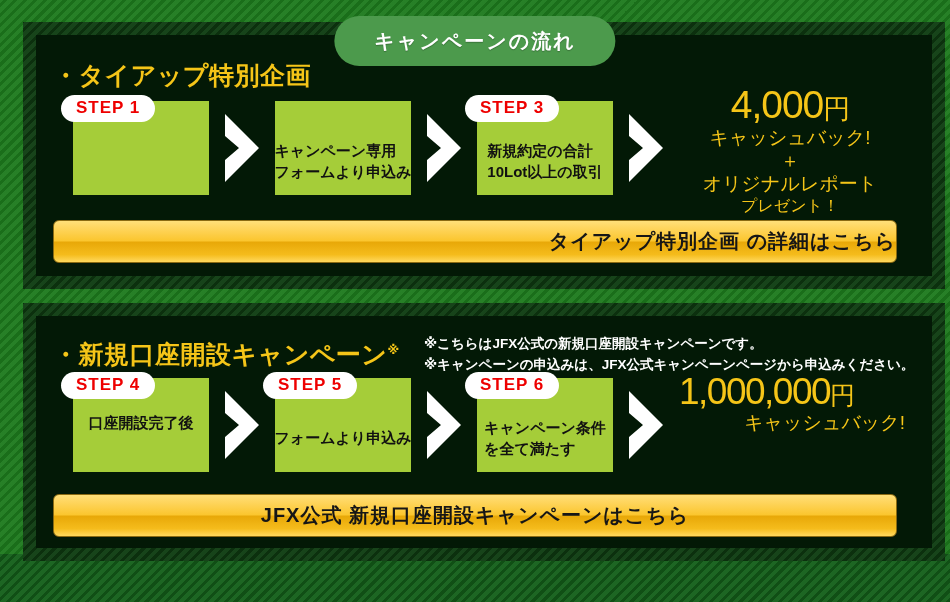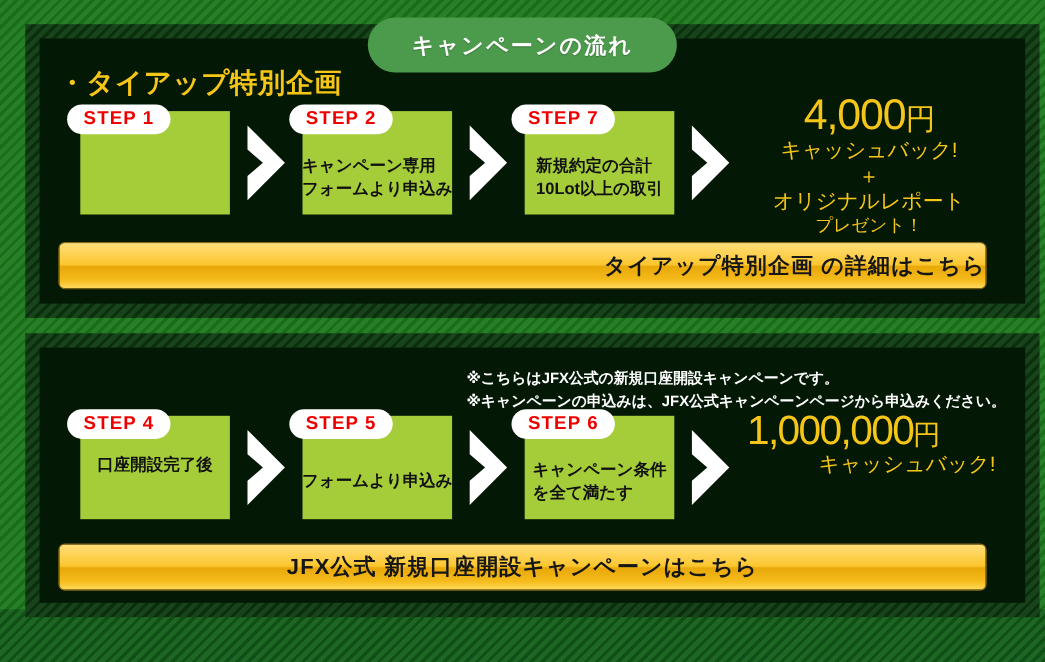--- a/index.html
+++ b/index.html
@@ -268,37 +268,36 @@
           <div class="step-badge">STEP 1</div>
         </div>
 
         <div class="arrow">
           <svg width="42" height="72" viewBox="0 0 42 72" aria-hidden="true">
             <polygon points="4,2 38,36 4,70 4,48 18,36 4,24" fill="#ffffff"></polygon>
           </svg>
         </div>
 
         <div class="step">
-          <div class="step-badge">STEP 2</div>
           <div class="step-body">
             <div class="step-text">
               <div>キャンペーン専用</div>
               <div>フォームより申込み</div>
             </div>
           </div>
         </div>
 
         <div class="arrow">
           <svg width="42" height="72" viewBox="0 0 42 72" aria-hidden="true">
             <polygon points="4,2 38,36 4,70 4,48 18,36 4,24" fill="#ffffff"></polygon>
           </svg>
         </div>
 
         <div class="step">
-          <div class="step-badge">STEP 7</div>
+          <div class="step-badge">STEP 3</div>
           <div class="step-body">
             <div class="step-text">
               <div>新規約定の合計</div>
               <div>10Lot以上の取引</div>
             </div>
           </div>
         </div>
 
         <div class="arrow">
           <svg width="42" height="72" viewBox="0 0 42 72" aria-hidden="true">
@@ -319,20 +318,23 @@
       <div class="cta" style="top:185px;justify-content:flex-end;">
         <span class="cta-label">タイアップ特別企画 の詳細はこちら</span>
       </div>
 
     </div>
   </div>
 
   <div class="frame frame-bot">
     <div class="panel">
 
+      <div class="sec-head" style="top:22px;">
+        <span>・新規口座開設キャンペーン</span><span class="kome">※</span>
+      </div>
 
       <div id="fineprint">
         <div>※こちらはJFX公式の新規口座開設キャンペーンです。</div>
         <div>※キャンペーンの申込みは、JFX公式キャンペーンページから申込みください。</div>
       </div>
 
       <div class="steps" style="top:62px;">
 
         <div class="step">
           <div class="step-badge">STEP 4</div>

